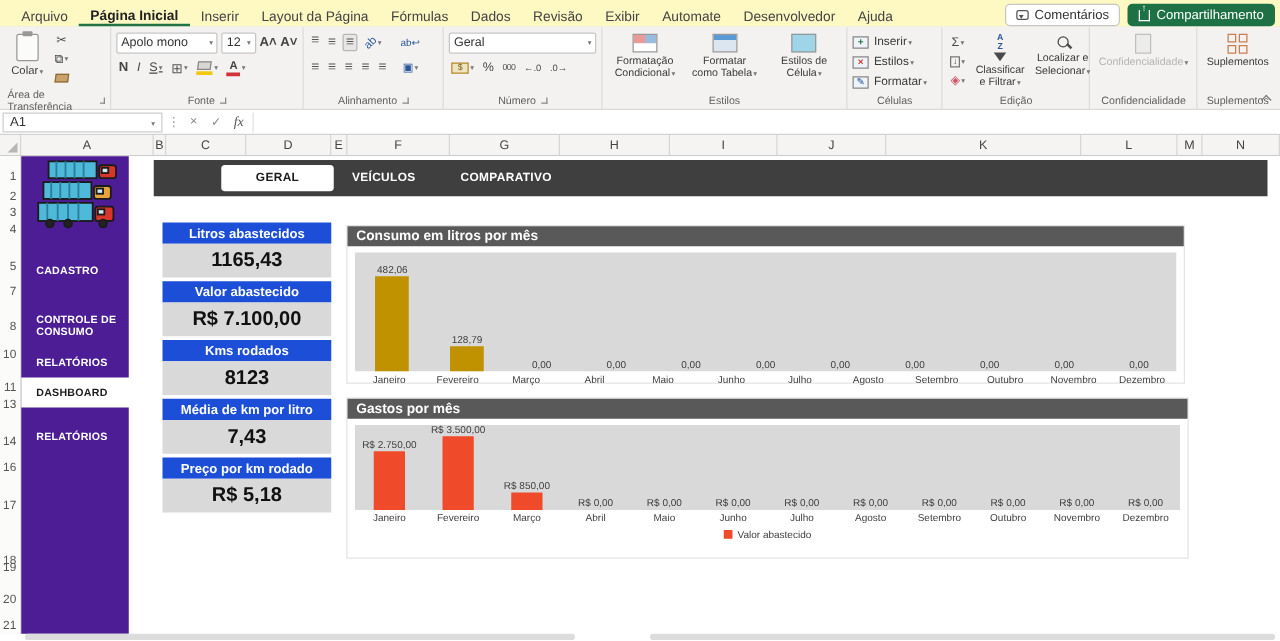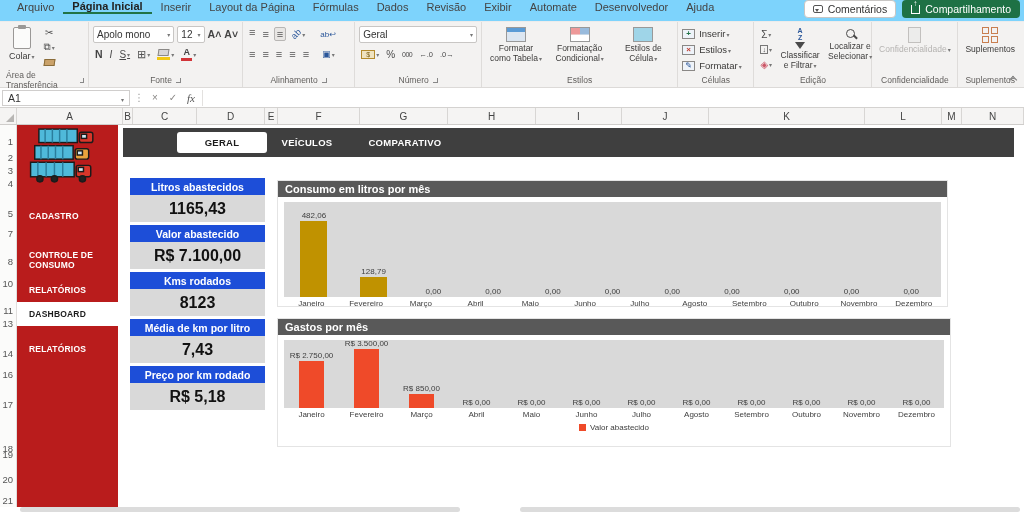--- a/index.html
+++ b/index.html
@@ -1,20 +1,20 @@
 <!DOCTYPE html>
 <html><head>
 <meta charset="utf-8">
 <style>
   * { box-sizing: border-box; margin: 0; padding: 0; }
   html,body { width:1024px; height:513px; overflow:hidden; }
   body { font-family:"Liberation Sans", sans-serif; background:#fff; color:#323130; position:relative; }
 
   
-  .menubar { height:22px; background:#7dd3fc; display:flex; align-items:flex-start; border-bottom:1px solid #ececec; padding-left:8px; }
+  .menubar { height:22px; background:#fef9c3; display:flex; align-items:flex-end; border-bottom:1px solid #ececec; padding-left:8px; }
   .mtabs { display:flex; align-items:stretch; }
   .mtab { font-size:11px; color:#444; padding:0 9px; display:flex; align-items:center; cursor:default; }
   .mtab.active { font-weight:bold; color:#222; border-bottom:2.5px solid #217346; }
   .menu-right { margin-left:auto; display:flex; align-items:center; gap:6px; padding-right:4px; }
   .btn-comments { display:flex; align-items:center; gap:5px; border:1px solid #c8c6c4; background:#fff; border-radius:4px; height:18px; padding:0 8px; font-size:10.5px; color:#333; }
   .ic-bubble { width:10px; height:8px; border:1.2px solid #555; border-radius:2px; position:relative; }
   .ic-bubble::after { content:""; position:absolute; left:1px; bottom:-3px; border:3px solid transparent; border-top-color:#555; border-left-width:2px; border-right-width:2px; }
   .btn-share { display:flex; align-items:center; gap:5px; background:#1E7145; color:#fff; border:none; border-radius:4px; height:18px; padding:0 9px; font-size:10.5px; }
   .ic-share { width:9px; height:9px; border:1.2px solid #fff; border-top:none; position:relative; }
   .ic-share::after { content:"↑"; position:absolute; left:1px; top:-6px; font-size:8px; color:#fff; }
@@ -76,21 +76,21 @@
   .colhdr { height:17px; display:flex; background:#f5f4f3; border-bottom:1px solid #cfcdcb; font-size:10px; color:#444; }
   .corner { width:17px; border-right:1px solid #d8d6d4; position:relative; }
   .corner::after { content:""; position:absolute; right:2px; bottom:2px; border-left:8px solid transparent; border-bottom:8px solid #b8b6b4; }
   .colh { border-right:1px solid #d8d6d4; display:flex; align-items:center; justify-content:center; }
 
   
   .sheet { position:relative; height:388px; background:#fff; }
   .rowstrip { position:absolute; left:0; top:0; width:17px; height:382px; background:#fbfbfa; border-right:1px solid #e0dedd; }
   .rowh { position:absolute; right:3px; font-size:9.5px; color:#555; width:14px; text-align:right; }
 
-  .sidebar { position:absolute; left:17px; top:0; width:101px; height:382px; background:#b91c1c; }
+  .sidebar { position:absolute; left:17px; top:0; width:86px; height:382px; background:#4c1d95; }
   .logo { position:absolute; left:12px; top:2px; }
   .snav { position:absolute; left:0; width:106px; height:14px; display:flex; align-items:center; padding-left:12px; color:#fff; font-size:8.5px; font-weight:bold; letter-spacing:.2px; cursor:default; }
   .snav.active { background:#fff; color:#1c1c1c; height:24px; }
 
   .dash-topbar { position:absolute; left:123px; top:3px; width:891px; height:29px; background:#3F3F3F; }
   .dtab { position:absolute; top:4px; height:21px; display:flex; align-items:center; justify-content:center; color:#fff; font-size:9.5px; font-weight:bold; letter-spacing:.3px; }
   .dtab.active { background:#fff; color:#1c1c1c; border-radius:3px; }
 
   .kpis { position:absolute; left:130px; top:53px; width:135px; }
   .kpi { margin-bottom:3px; }
@@ -277,26 +277,26 @@
     </div>
     <div class="rg-l">
         <span>Número</span>
         <span class="dlg"></span>
       </div>
   </div>
 
   <div class="rg" style="width:196px">
     <div class="rg-c" style="justify-content:center">
       <div class="bigbtn styles-btn">
+        <span class="ic-style ic-cf"></span>
+        <span class="dd">Formatação Condicional</span>
+      </div>
+      <div class="bigbtn styles-btn">
         <span class="ic-style ic-ft"></span>
         <span class="dd">Formatar como Tabela</span>
-      </div>
-      <div class="bigbtn styles-btn">
-        <span class="ic-style ic-cf"></span>
-        <span class="dd">Formatação Condicional</span>
       </div>
       <div class="bigbtn styles-btn">
         <span class="ic-style ic-cs"></span>
         <span class="dd">Estilos de Célula</span>
       </div>
     </div>
     <div class="rg-l">
         <span>Estilos</span>
       </div>
   </div>

